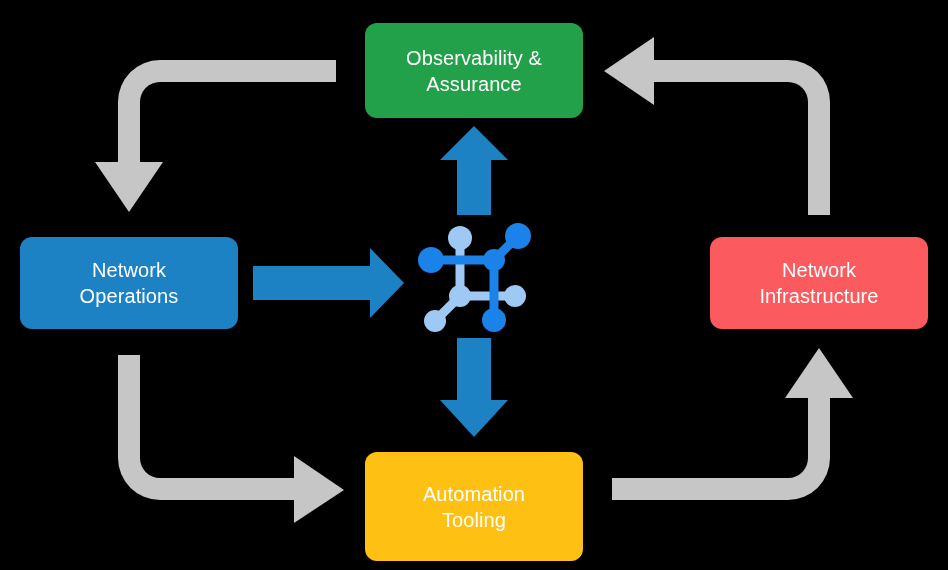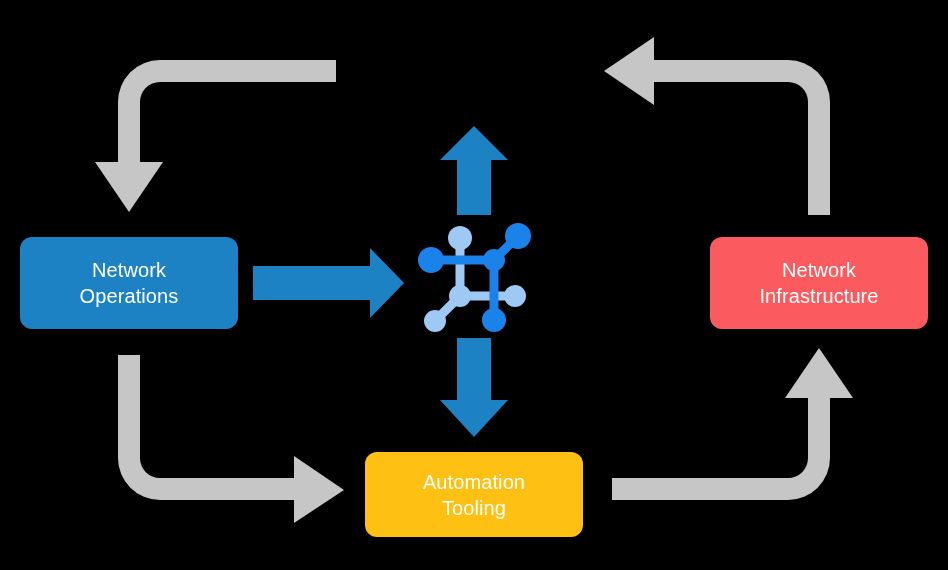--- a/index.html
+++ b/index.html
@@ -41,21 +41,21 @@
   }
   #box-operations {
     left: 20px; top: 237px; width: 218px; height: 92px;
     background: #1c82c4;
   }
   #box-infrastructure {
     left: 710px; top: 237px; width: 218px; height: 92px;
     background: #fb5a5e;
   }
   #box-automation {
-    left: 365px; top: 452px; width: 218px; height: 85px;
+    left: 365px; top: 452px; width: 218px; height: 109px;
     background: #fdc013;
   }
   .svg-layer {
     position: absolute;
     left: 0; top: 0;
     width: 948px;
     height: 570px;
     pointer-events: none;
   }
   .hub-icon {
@@ -111,20 +111,22 @@
     </g>
 
     <g fill="#1a82e8">
       <circle cx="15" cy="44" r="13"></circle>
       <circle cx="78" cy="44" r="11"></circle>
       <circle cx="102" cy="20" r="13"></circle>
       <circle cx="78" cy="104" r="12"></circle>
     </g>
   </svg>
 
+  <div class="node-box" id="box-observability" style="background: rgb(34, 160, 74);">Observability &amp;
+Assurance</div>
 
   <div class="node-box" id="box-operations" style="background: rgb(28, 130, 196);">Network
 Operations</div>
 
   <div class="node-box" id="box-infrastructure" style="background: rgb(251, 90, 94);">Network
 Infrastructure</div>
 
   <div class="node-box" id="box-automation" style="background: rgb(253, 192, 19);">Automation
 Tooling</div>
 

